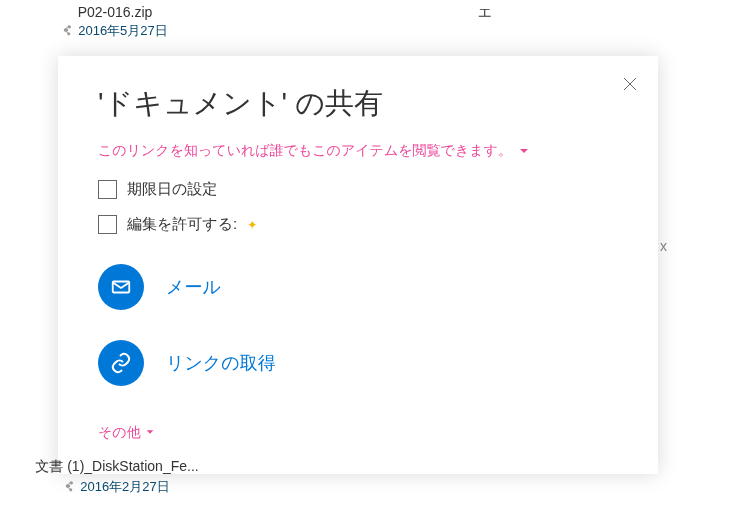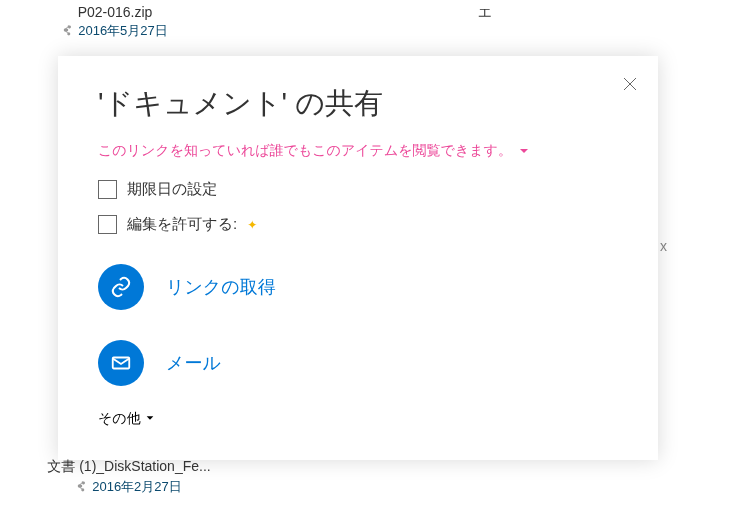--- a/index.html
+++ b/index.html
@@ -112,31 +112,31 @@
       display: flex;
       align-items: center;
       justify-content: center;
       color: #fff;
     }
     .action-label {
       font-size: 18px;
       color: #0078d7;
     }
     .other-link {
-      color: #000000;
-      font-size: 14px;
-      margin-top: 24px;
+      color: #ec4899;
+      font-size: 14px;
+      margin-top: 38px;
       cursor: pointer;
       display: flex;
       align-items: flex-start;
       gap: 4px;
     }
     .bottom-file {
       position: absolute;
-      left: 24px;
+      left: 12px;
       top: 458px;
       text-align: center;
       width: 210px;
     }
     .stray-x {
       position: absolute;
       left: 660px;
       top: 238px;
       color: #888;
       font-size: 14px;
@@ -189,36 +189,36 @@
   </div>
 
   <div class="checkbox-row">
     <div class="checkbox"></div>
     <span class="checkbox-label">編集を許可する:</span>
     <span class="premium-star">✦</span>
   </div>
 
   <div class="action-row">
     <div class="action-circle">
+      <svg width="22" height="22" viewBox="0 0 24 24" fill="none" stroke="white" stroke-width="2">
+        <rect x="3" y="6" width="18" height="12" rx="1"></rect>
+        <path d="M3 7 L12 13 L21 7"></path>
+      </svg>
+    </div>
+    <span class="action-label">メール</span>
+  </div>
+
+  <div class="action-row">
+    <div class="action-circle">
       <svg width="24" height="24" viewBox="0 0 24 24" fill="none" stroke="white" stroke-width="2">
         <path d="M10 13a5 5 0 0 0 7 0l2-2a5 5 0 0 0-7-7l-1 1"></path>
         <path d="M14 11a5 5 0 0 0-7 0l-2 2a5 5 0 0 0 7 7l1-1"></path>
       </svg>
     </div>
     <span class="action-label">リンクの取得</span>
-  </div>
-
-  <div class="action-row">
-    <div class="action-circle">
-      <svg width="22" height="22" viewBox="0 0 24 24" fill="none" stroke="white" stroke-width="2">
-        <rect x="3" y="6" width="18" height="12" rx="1"></rect>
-        <path d="M3 7 L12 13 L21 7"></path>
-      </svg>
-    </div>
-    <span class="action-label">メール</span>
   </div>
 
   <div class="other-link">
     <span>その他</span>
     <span>
       <svg width="10" height="10" viewBox="0 0 12 12">
           <path fill="currentColor" d="M2 4 L6 8 L10 4 z"></path>
         </svg>
     </span>
   </div>

